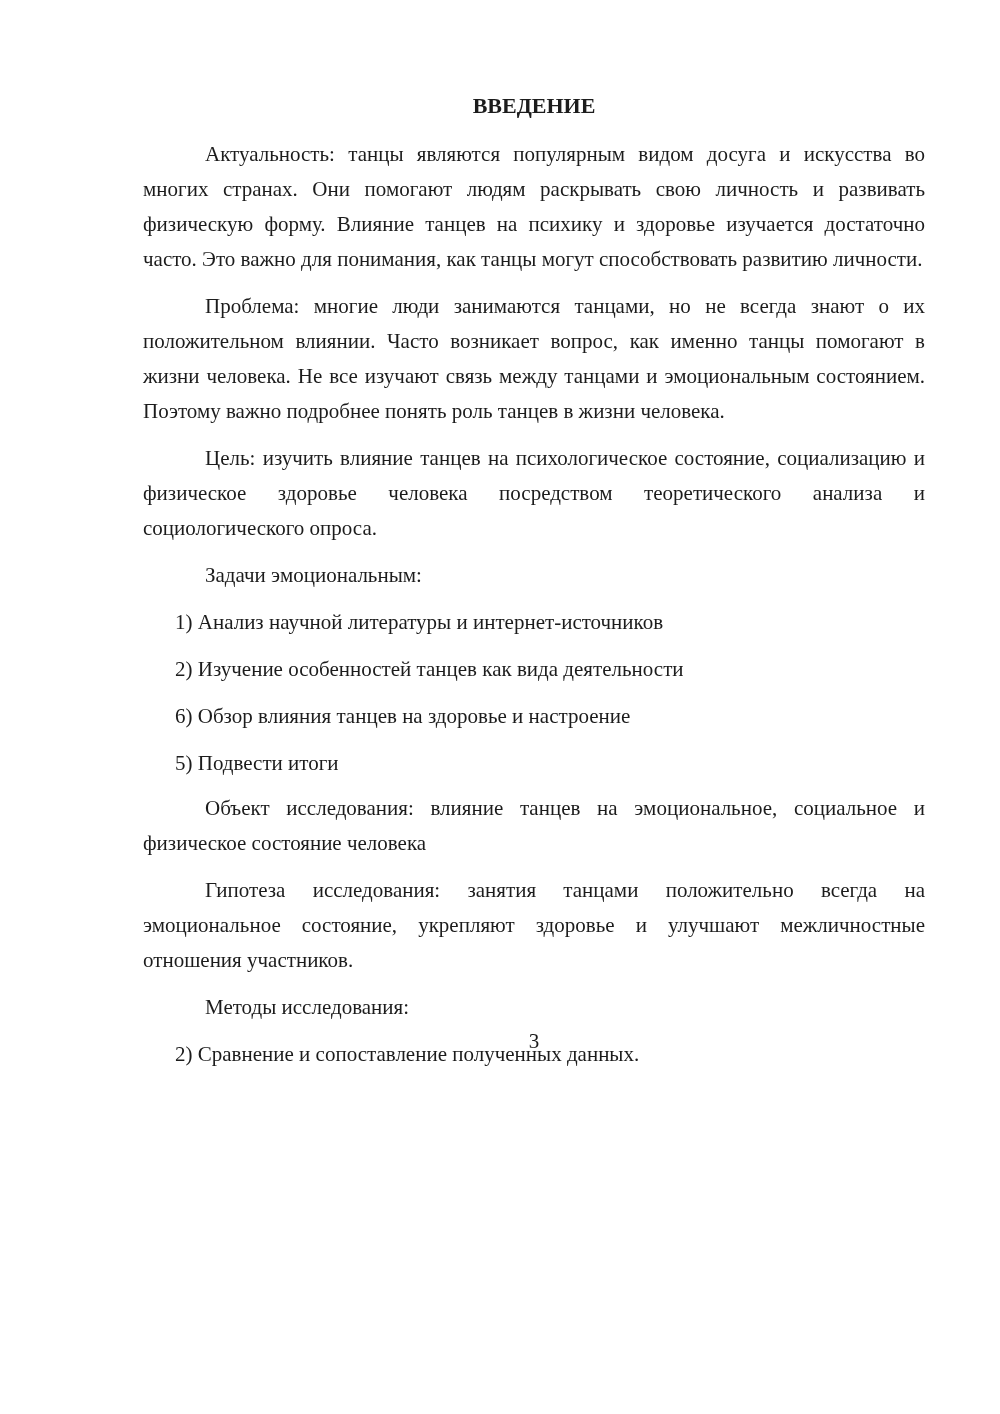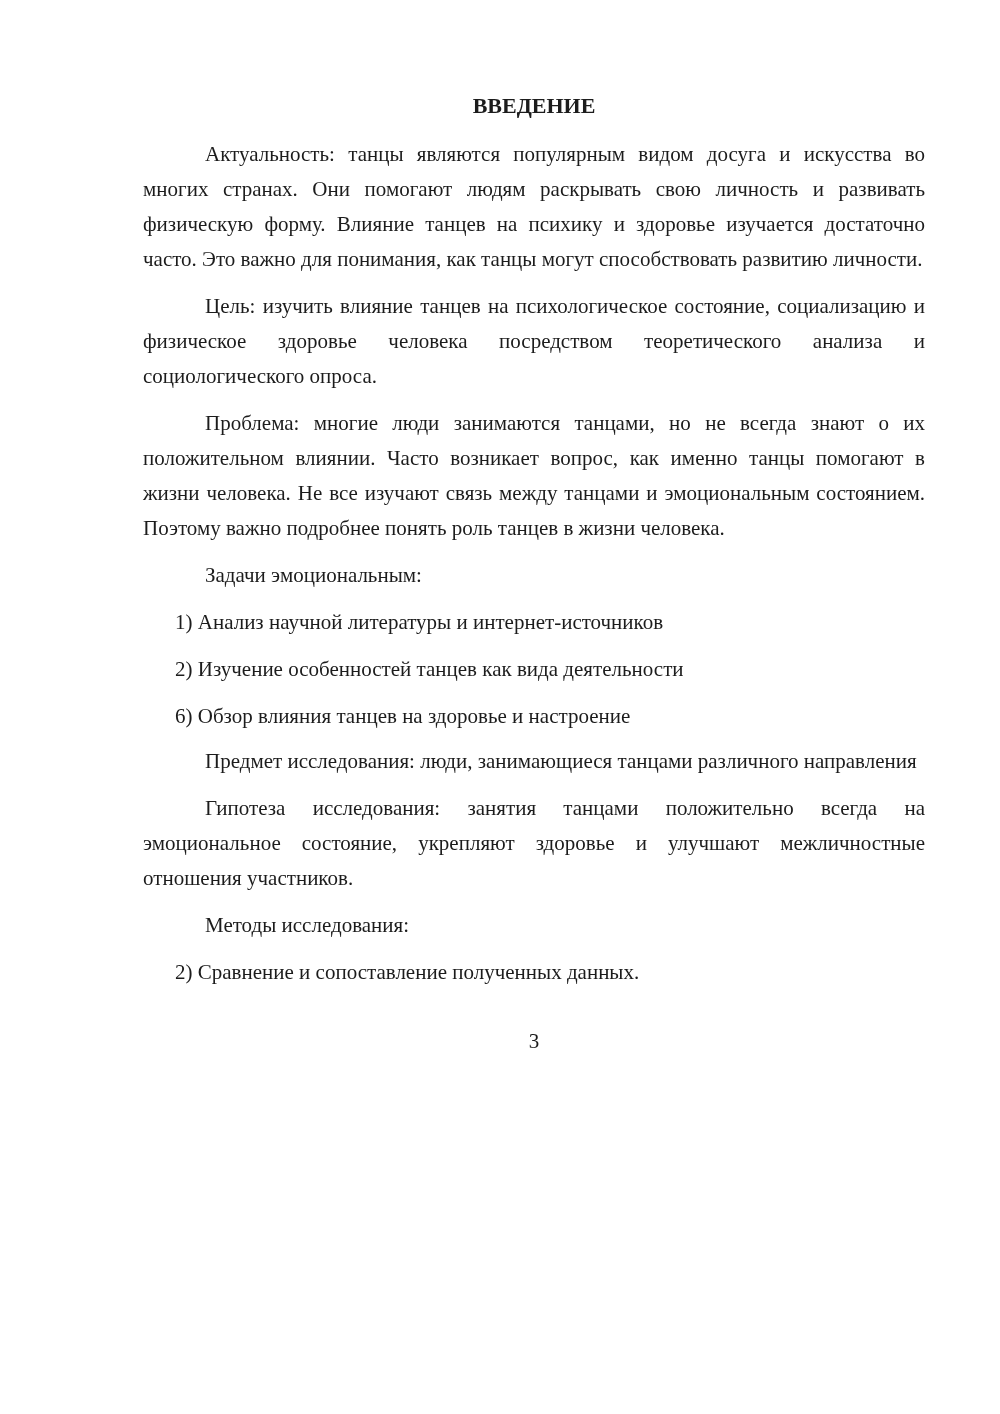--- a/index.html
+++ b/index.html
@@ -49,32 +49,33 @@
   }
 </style>
 </head>
 <body>
 
 <div class="page">
   <h1 class="title">ВВЕДЕНИЕ</h1>
 
   <p class="para">Актуальность: танцы являются популярным видом досуга и искусства во многих странах. Они помогают людям раскрывать свою личность и развивать физическую форму. Влияние танцев на психику и здоровье изучается достаточно часто. Это важно для понимания, как танцы могут способствовать развитию личности.</p>
 
+  <p class="para">Проблема: многие люди занимаются танцами, но не всегда знают о их положительном влиянии. Часто возникает вопрос, как именно танцы помогают в жизни человека. Не все изучают связь между танцами и эмоциональным состоянием. Поэтому важно подробнее понять роль танцев в жизни человека.</p>
+
   <p class="para">Цель: изучить влияние танцев на психологическое состояние, социализацию и физическое здоровье человека посредством теоретического анализа и социологического опроса.</p>
-
-  <p class="para">Проблема: многие люди занимаются танцами, но не всегда знают о их положительном влиянии. Часто возникает вопрос, как именно танцы помогают в жизни человека. Не все изучают связь между танцами и эмоциональным состоянием. Поэтому важно подробнее понять роль танцев в жизни человека.</p>
 
   <p class="para no-justify">Задачи эмоциональным:</p>
 
   <p class="list-item">1) Анализ научной литературы и интернет-источников</p>
   <p class="list-item">2) Изучение особенностей танцев как вида деятельности</p>
   <p class="list-item">6) Обзор влияния танцев на здоровье и настроение</p>
+  <p class="list-item">5) Подвести итоги</p>
 
+  <p class="para">Объект исследования: влияние танцев на эмоциональное, социальное и физическое состояние человека</p>
 
-  <p class="para">Предмет исследования: люди, занимающиеся танцами различного направления</p>
 
   <p class="para">Гипотеза исследования: занятия танцами положительно всегда на эмоциональное состояние, укрепляют здоровье и улучшают межличностные отношения участников.</p>
 
   <p class="para no-justify">Методы исследования:</p>
 
   <p class="list-item">2) Сравнение и сопоставление полученных данных.</p>
 
   <div class="page-number">3</div>
 </div>
 

